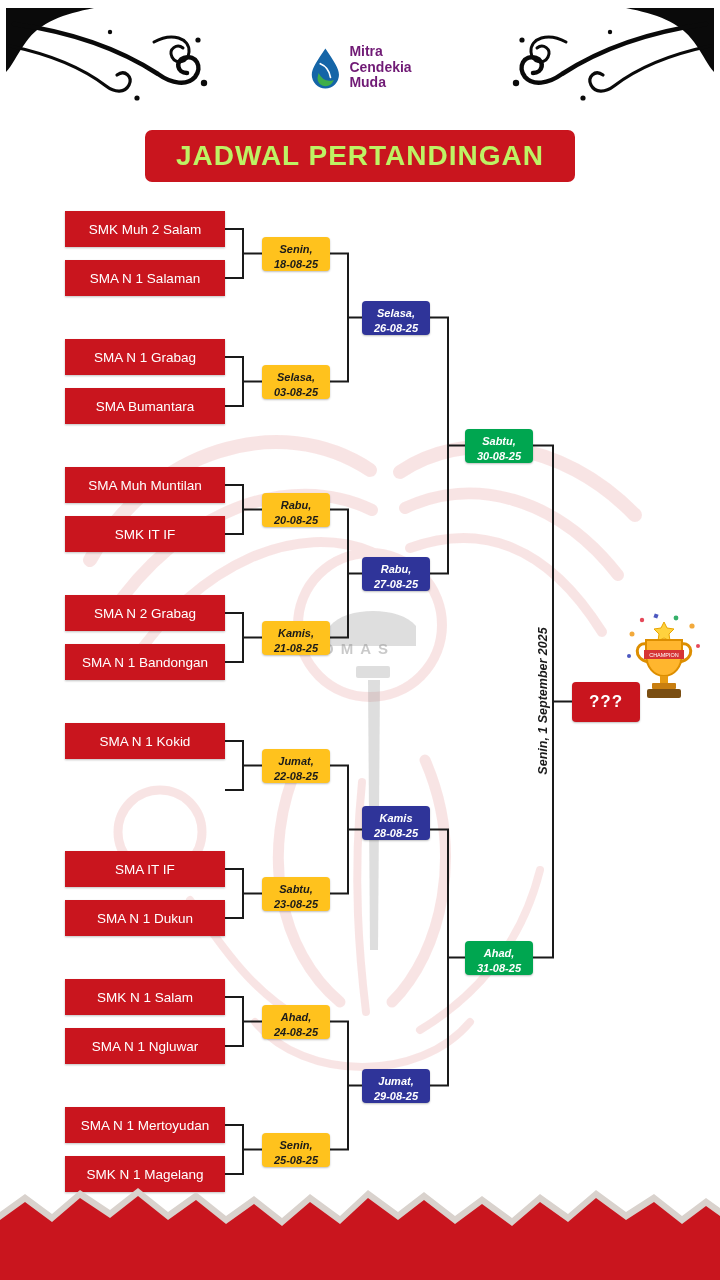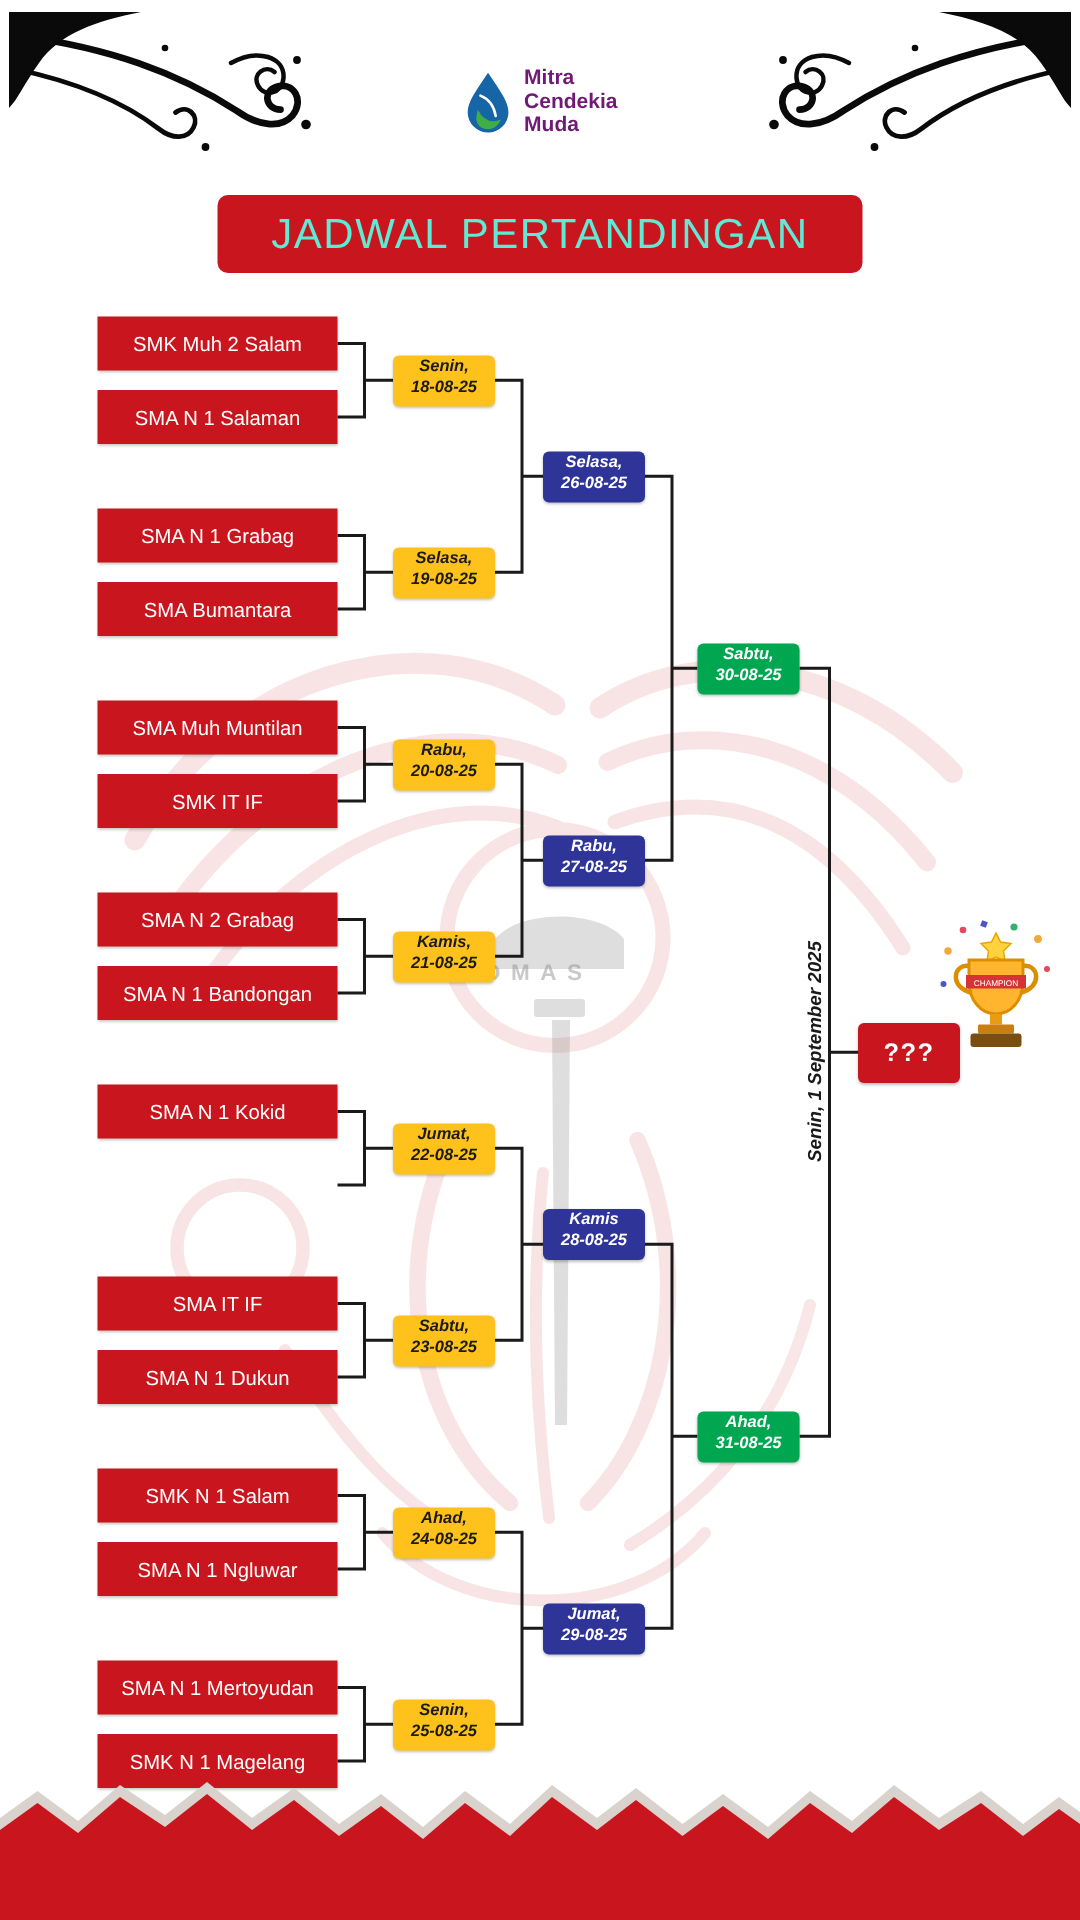--- a/index.html
+++ b/index.html
@@ -7,27 +7,27 @@
           font-family:"Liberation Sans", sans-serif;}
   
   .flourish{position:absolute;top:8px;width:210px;height:100px;}
   .flourish.left{left:6px;}
   .flourish.right{right:6px;transform:scaleX(-1);}
   .logo{position:absolute;top:44px;left:50%;transform:translateX(-50%);
         display:flex;align-items:center;gap:7px;}
   .logo-text{color:#701a75;font-weight:bold;font-size:14px;line-height:1.12;}
   .title-banner{position:absolute;left:145px;top:130px;width:430px;height:52px;
         background:#C9151E;border-radius:7px;display:flex;align-items:center;justify-content:center;}
-  .title-banner span{color:#5eead4;font-weight:400;font-size:28px;letter-spacing:1px;}
+  .title-banner span{color:#bef264;font-weight:700;font-size:28px;letter-spacing:1px;}
   
   .team-box{position:absolute;left:65px;width:160px;height:36px;background:#C9151E;
         color:#fff;font-size:13.5px;border-radius:0;display:flex;align-items:center;
         justify-content:center;box-shadow:0 1px 2px rgba(0,0,0,.25);text-align:center;}
   .date-box{position:absolute;width:68px;height:34px;border-radius:4px;display:flex;
-        flex-direction:column;align-items:center;justify-content:flex-start;
+        flex-direction:column;align-items:center;justify-content:flex-end;
         font-style:italic;font-size:11px;font-weight:600;line-height:1.3;
         box-shadow:0 1px 2px rgba(0,0,0,.25);}
   .date-box.yellow{left:262px;background:#FFC21D;color:#1a1a1a;}
   .date-box.blue{left:362px;background:#2F3499;color:#fff;}
   .date-box.green{left:465px;background:#00A650;color:#fff;}
   .final-vertical{position:absolute;left:543px;top:701px;width:170px;
         transform:translate(-50%,-50%) rotate(-90deg);text-align:center;
         font-style:italic;font-weight:bold;font-size:12.5px;color:#1a1a1a;white-space:nowrap;}
   .winner-box{position:absolute;left:572px;top:682px;width:68px;height:40px;background:#C9151E;
         border-radius:4px;color:#fff;font-weight:800;font-size:17px;letter-spacing:1px;
@@ -141,21 +141,21 @@
   <div class="team-box" style="top:1028px">SMA N 1 Ngluwar</div>
   <div class="team-box" style="top:1107px">SMA N 1 Mertoyudan</div>
   <div class="team-box" style="top:1156px">SMK N 1 Magelang</div>
 
   <div class="date-box yellow" style="top:237px">
     <span>Senin,</span>
     <span>18-08-25</span>
   </div>
   <div class="date-box yellow" style="top:365px">
     <span>Selasa,</span>
-    <span>19-08-25</span>
+    <span>03-08-25</span>
   </div>
   <div class="date-box yellow" style="top:493px">
     <span>Rabu,</span>
     <span>20-08-25</span>
   </div>
   <div class="date-box yellow" style="top:621px">
     <span>Kamis,</span>
     <span>21-08-25</span>
   </div>
   <div class="date-box yellow" style="top:749px">

